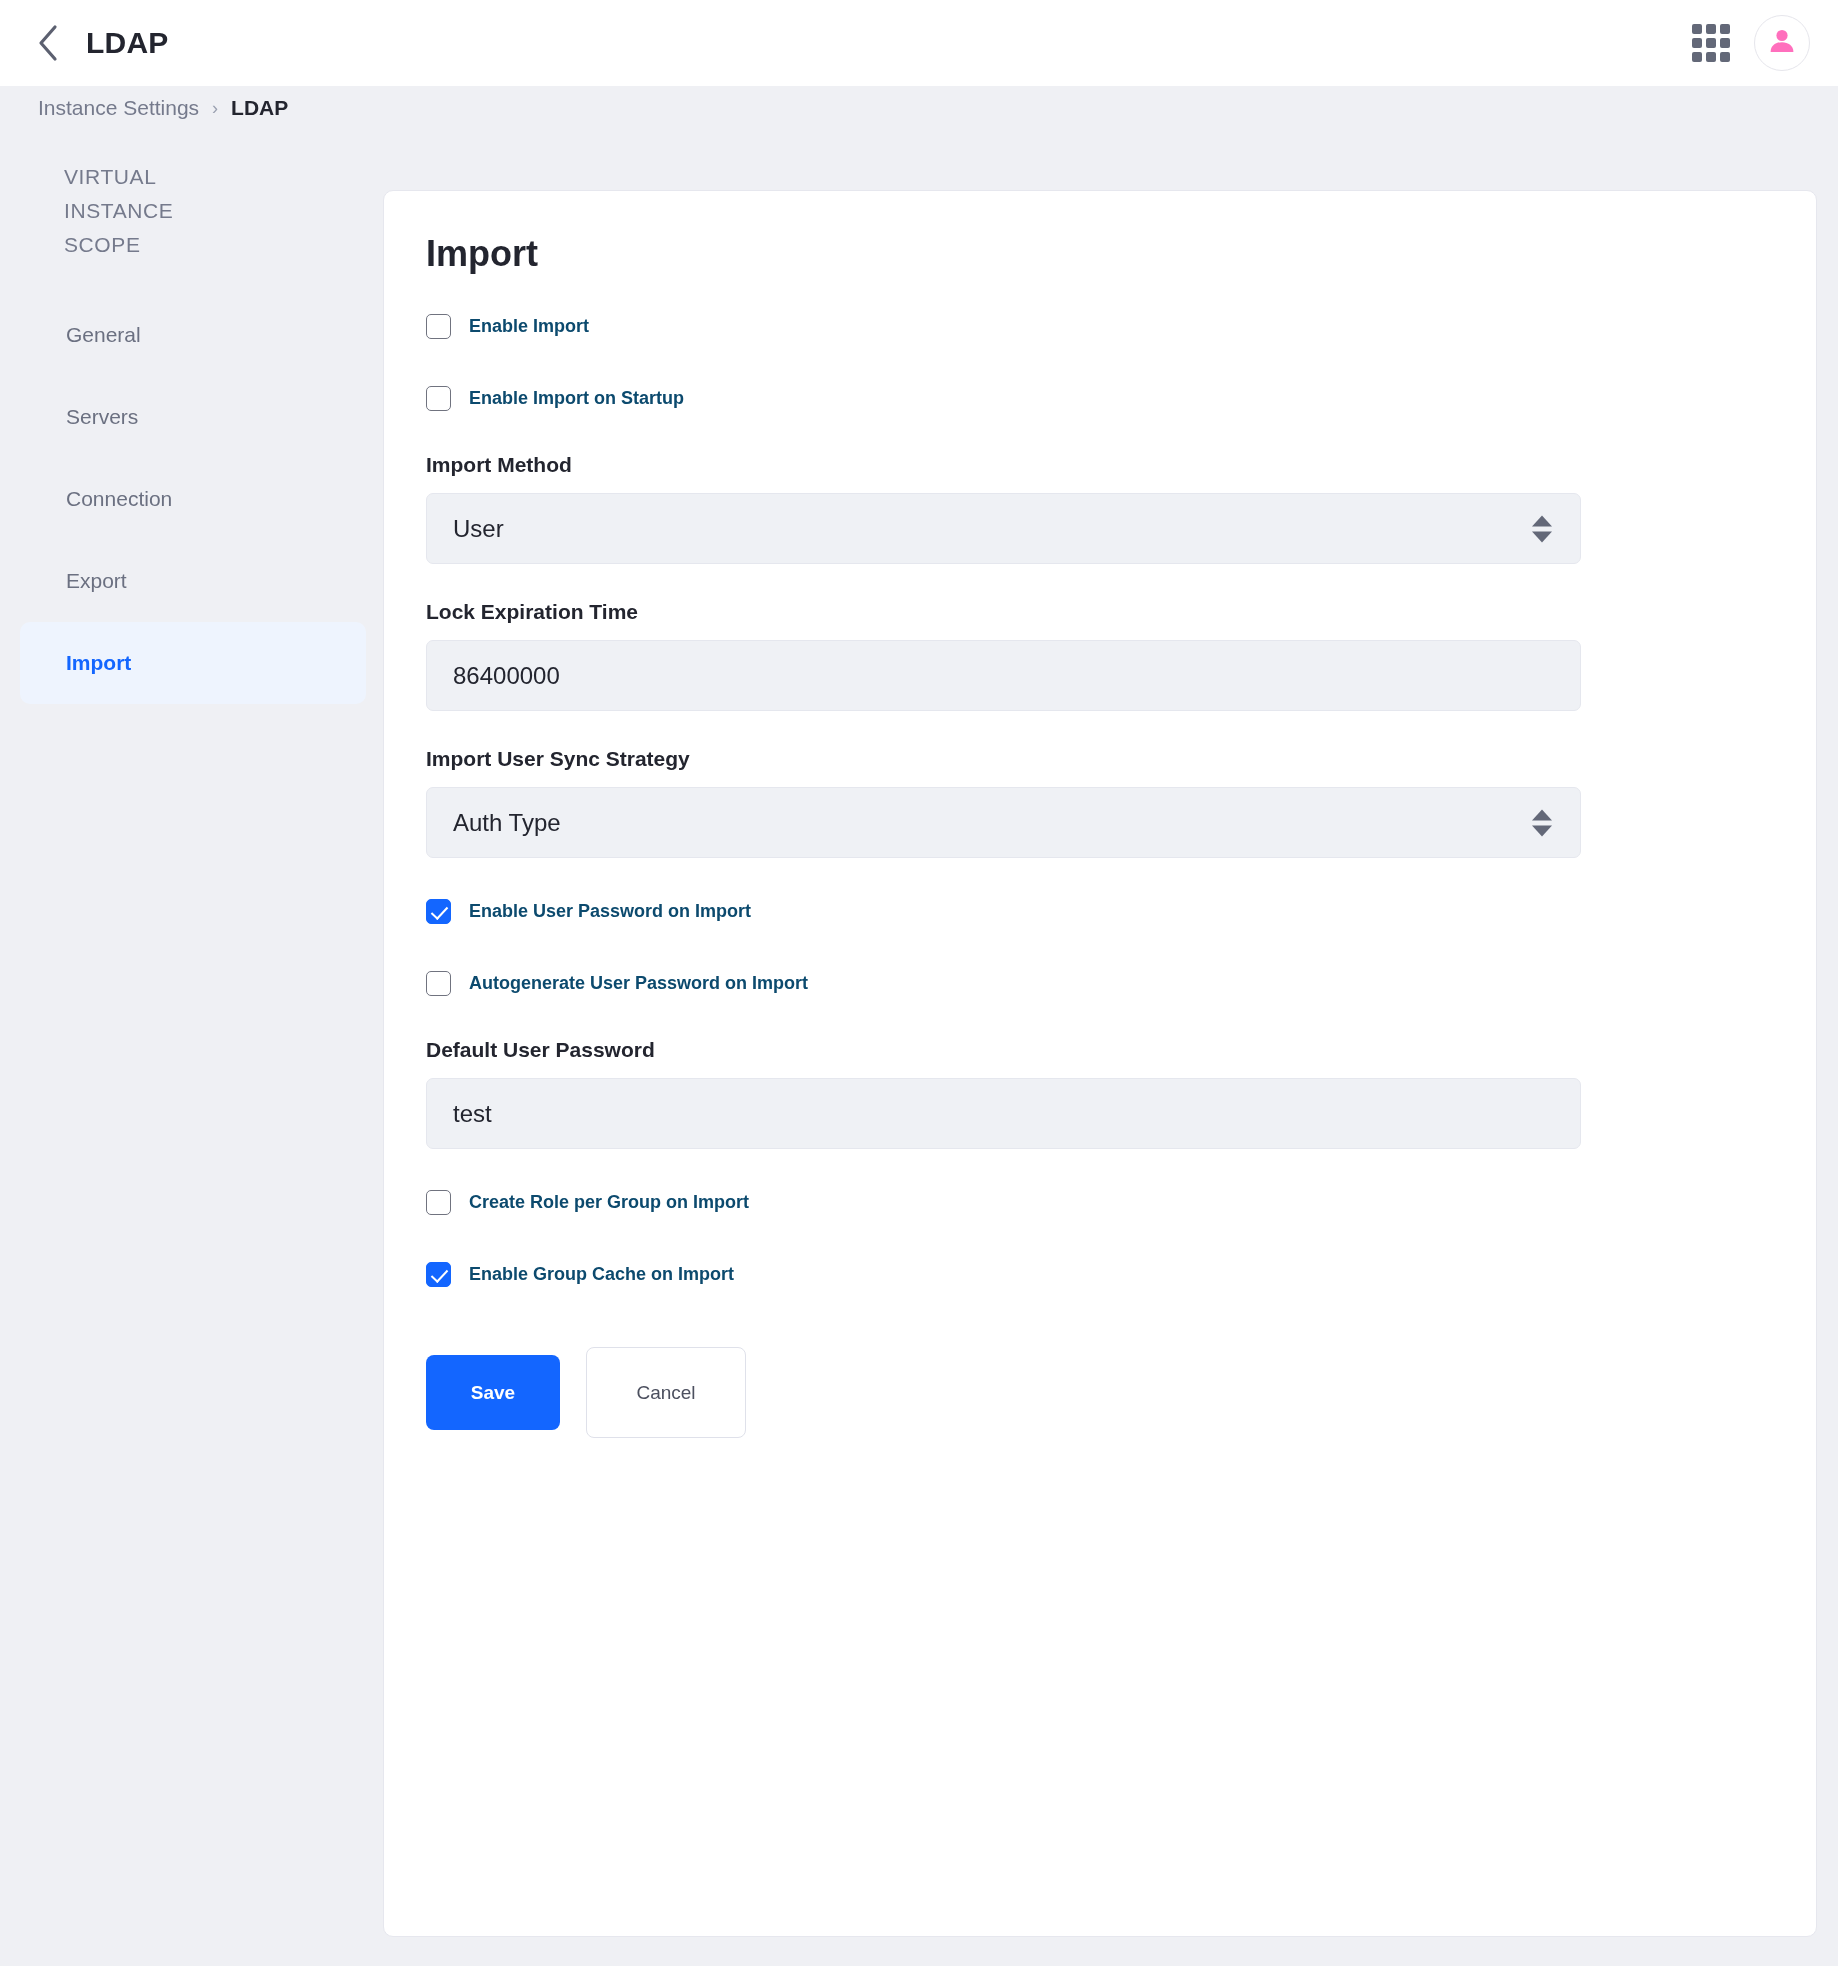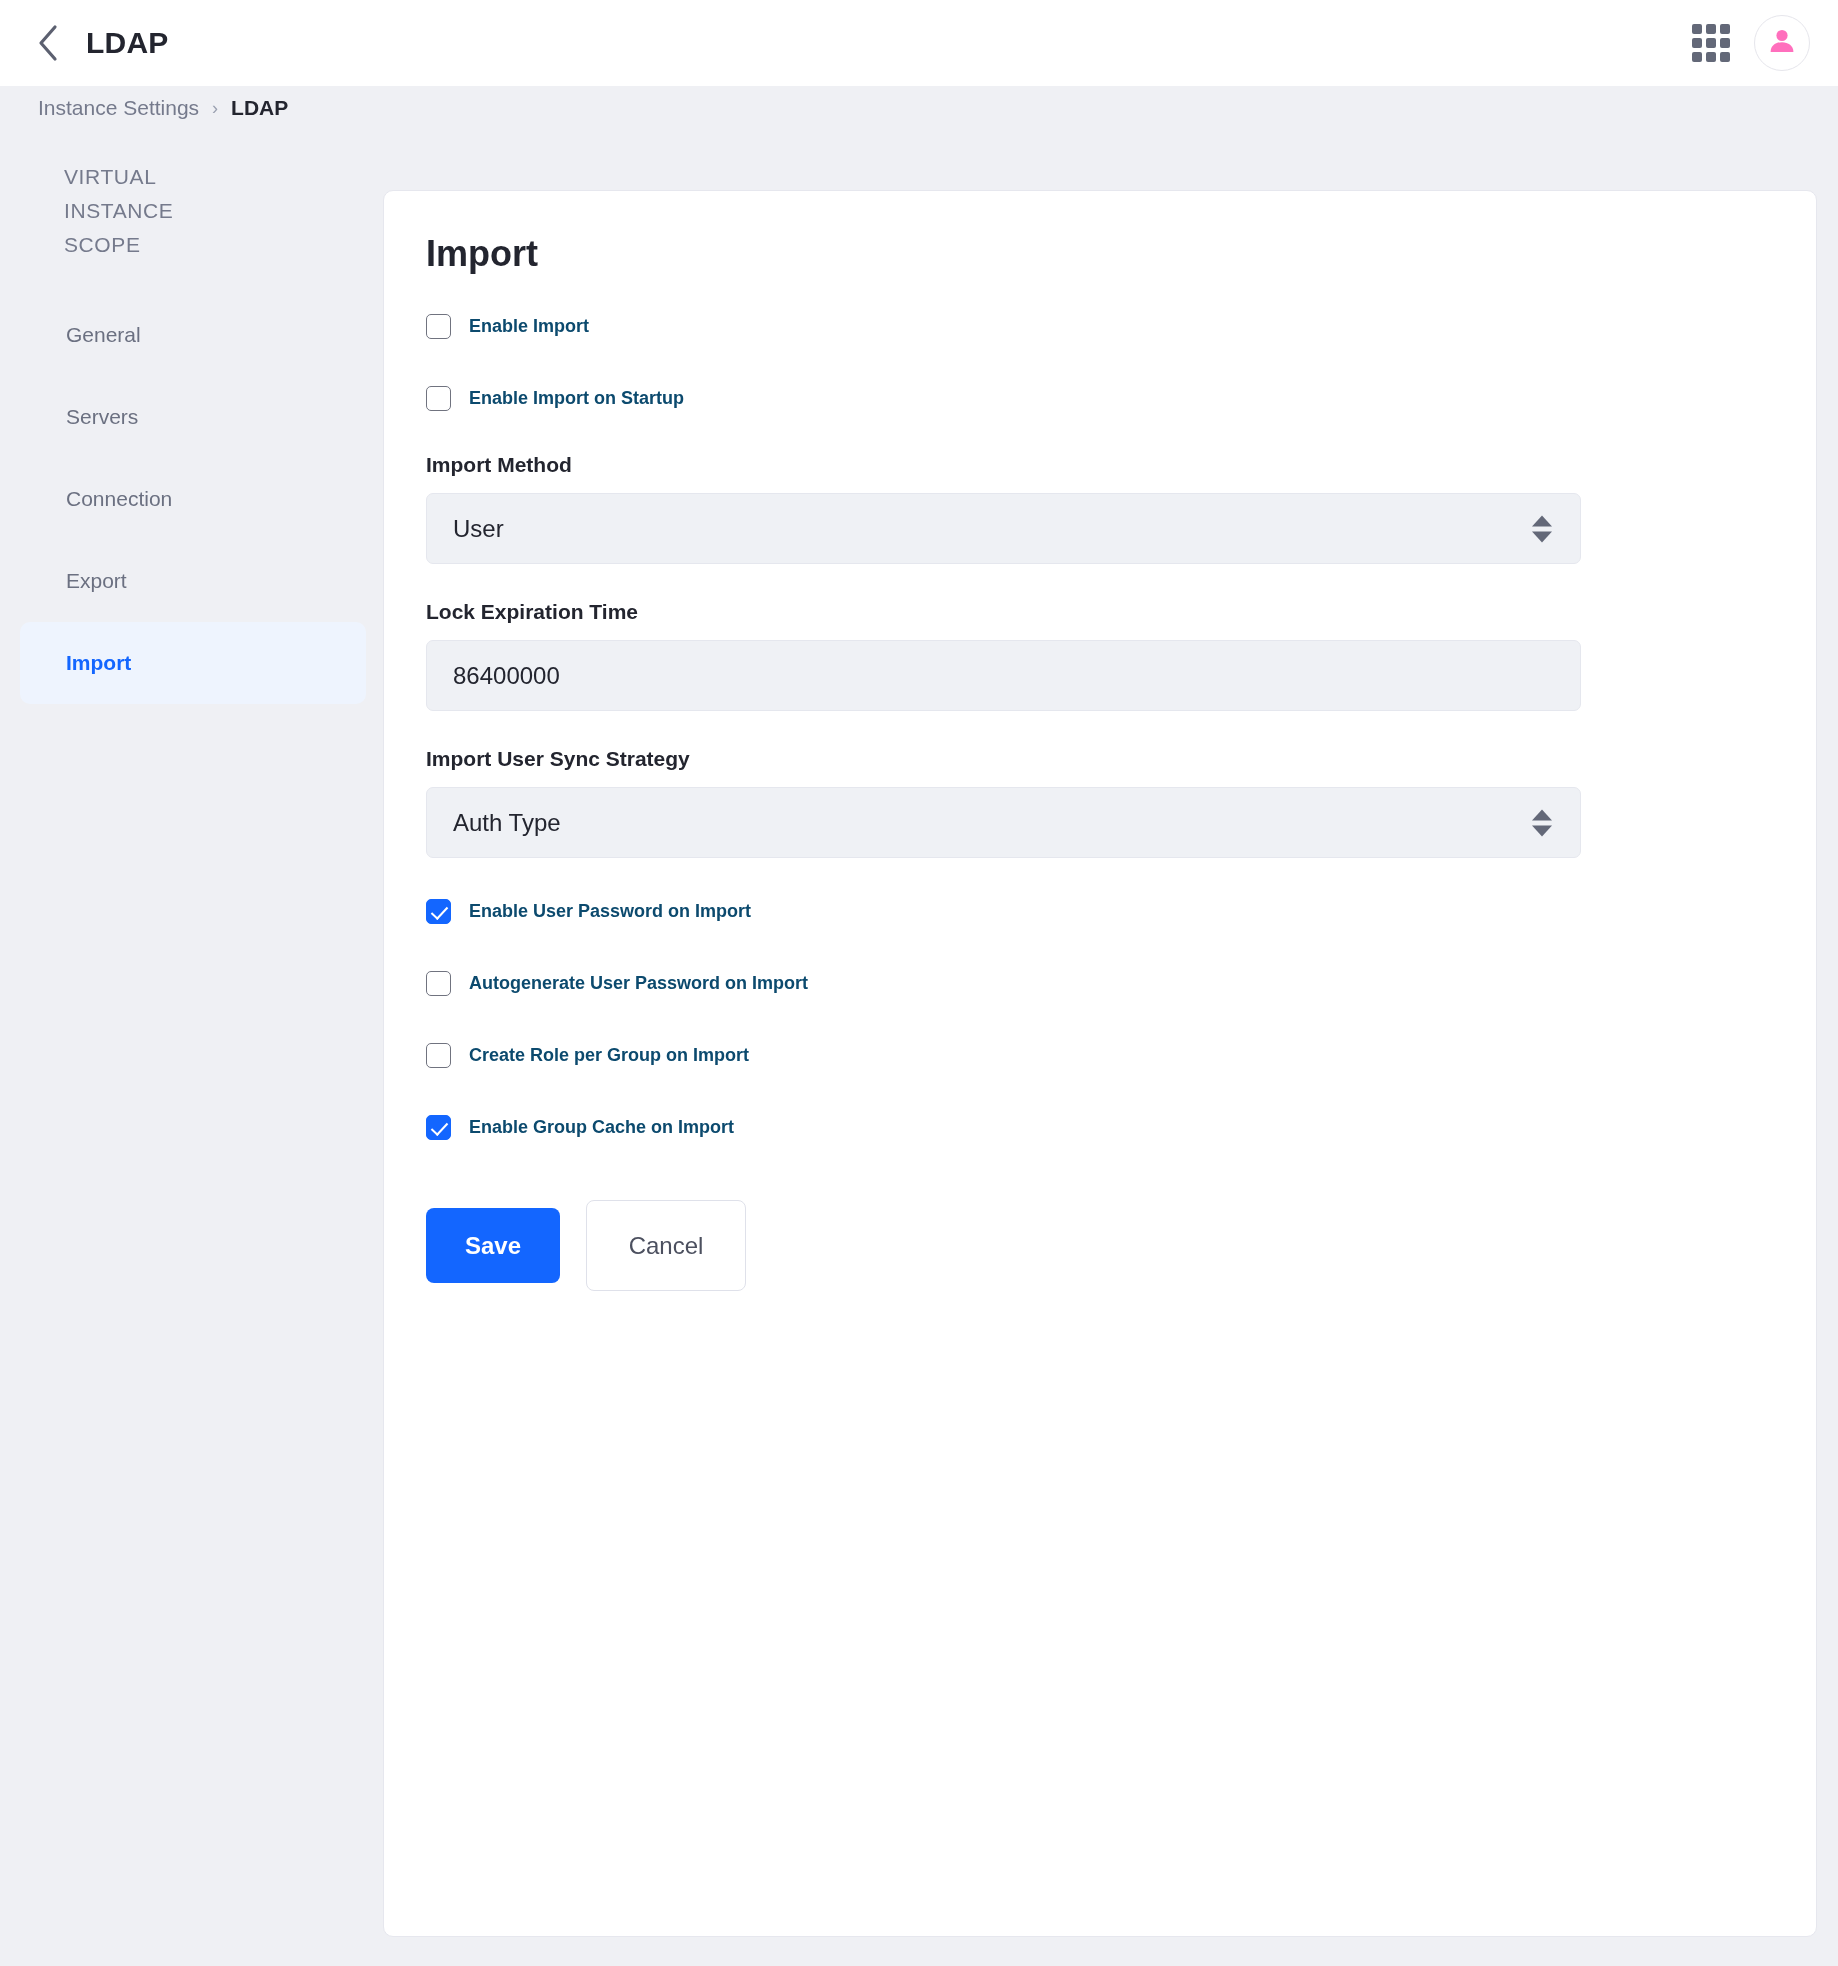--- a/index.html
+++ b/index.html
@@ -112,21 +112,21 @@
     display: flex; flex-direction: column; gap: 5px;
   }
   .sel-arrows .up, .sel-arrows .dn {
     width: 0; height: 0; border-left: 10px solid transparent; border-right: 10px solid transparent;
   }
   .sel-arrows .up { border-bottom: 11px solid #636878; }
   .sel-arrows .dn { border-top: 11px solid #636878; }
 
   .actions { display: flex; align-items: center; gap: 26px; margin-top: 56px; }
   .btn {
-    border-radius: 8px; font-size: 24px; font-weight: 700;
+    border-radius: 8px; font-size: 19px; font-weight: 700;
     display: flex; align-items: center; justify-content: center;
     cursor: pointer; border: 1px solid transparent;
   }
   .btn-primary { background: #1366ff; color: #fff; width: 134px; height: 75px; }
   .btn-secondary {
     background: #fff; color: #4c505f; width: 160px; height: 91px;
     border: 1px solid #dfe1ea; font-weight: 400;
   }
 </style>
 </head>
@@ -239,20 +239,24 @@
       <div class="cb-row">
         <span class="cbox checked"></span>
         <span class="cb-label">Enable User Password on Import</span>
       </div>
 
       <div class="cb-row">
         <span class="cbox"></span>
         <span class="cb-label">Autogenerate User Password on Import</span>
       </div>
 
+      <div class="field">
+        <div class="field-label">Default User Password</div>
+        <div class="control">test</div>
+      </div>
 
       <div class="cb-row">
         <span class="cbox"></span>
         <span class="cb-label">Create Role per Group on Import</span>
       </div>
 
       <div class="cb-row">
         <span class="cbox checked"></span>
         <span class="cb-label">Enable Group Cache on Import</span>
       </div>

